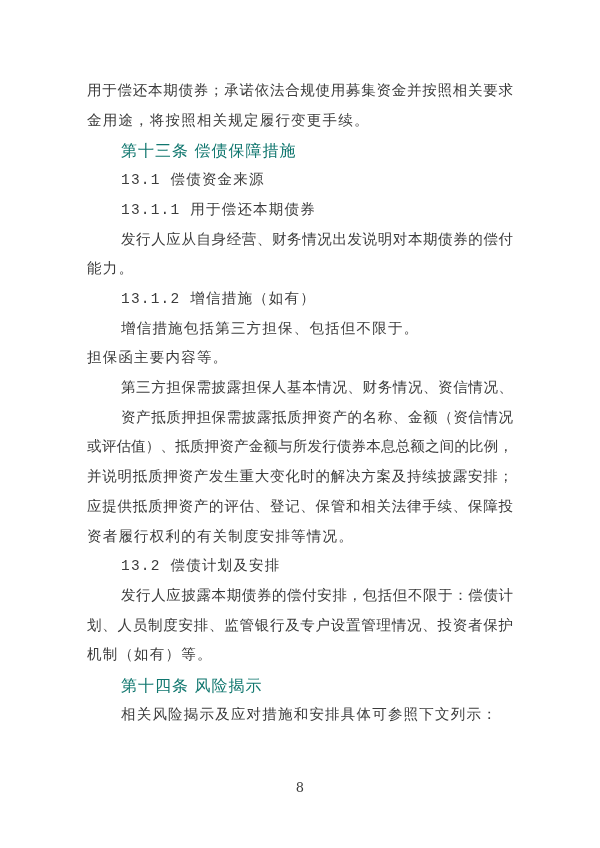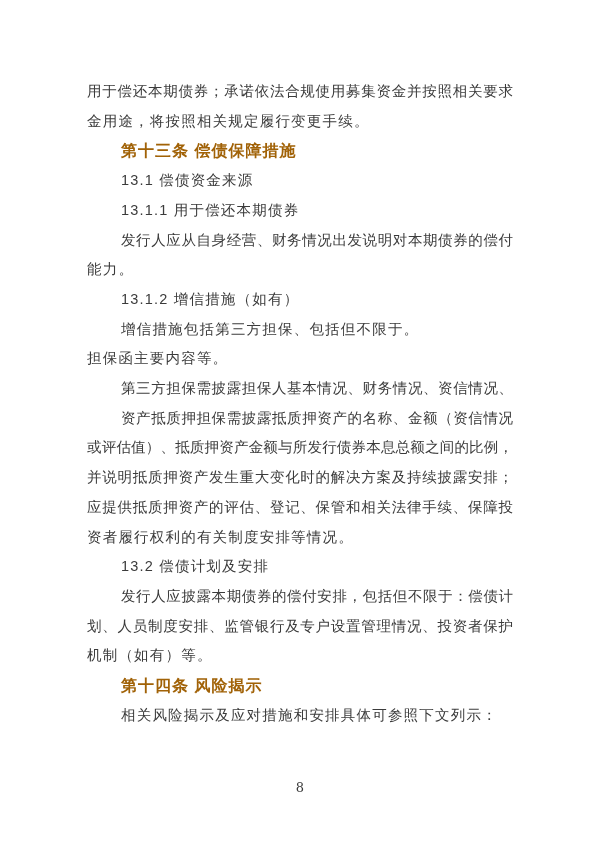--- a/index.html
+++ b/index.html
@@ -14,41 +14,41 @@
     background: #ffffff;
     overflow: hidden;
   }
   .content {
     position: absolute;
     left: 87px;
     top: 77px;
     width: 426px;
   }
   .line {
-    font-family: Liberation Sans, sans-serif;
+    font-family: Liberation Mono, monospace;
     font-size: 14.5px;
     line-height: 29.7px;
     color: #3b3b3b;
     letter-spacing: 1.2px;
     white-space: nowrap;
   }
   .line.justify {
     text-align: justify;
     text-align-last: justify;
     letter-spacing: 0;
     white-space: normal;
   }
   .line.indent {
     text-indent: 34px;
   }
   .line.heading {
     font-family: "Liberation Sans", "DejaVu Sans", sans-serif;
-    font-weight: 700;
+    font-weight: 400;
     font-size: 16px;
-    color: #a16207;
+    color: #0f766e;
     letter-spacing: 1px;
   }
   .page-number {
     position: absolute;
     top: 780px;
     left: 0;
     width: 100%;
     text-align: center;
     font-family: "DejaVu Serif", "Liberation Serif", serif;
     font-size: 13px;

